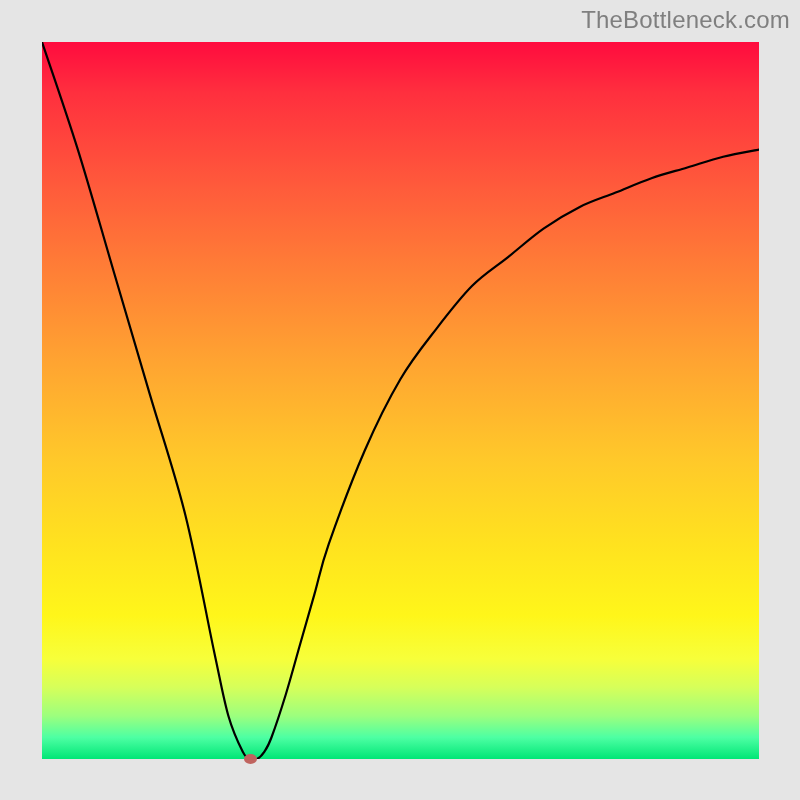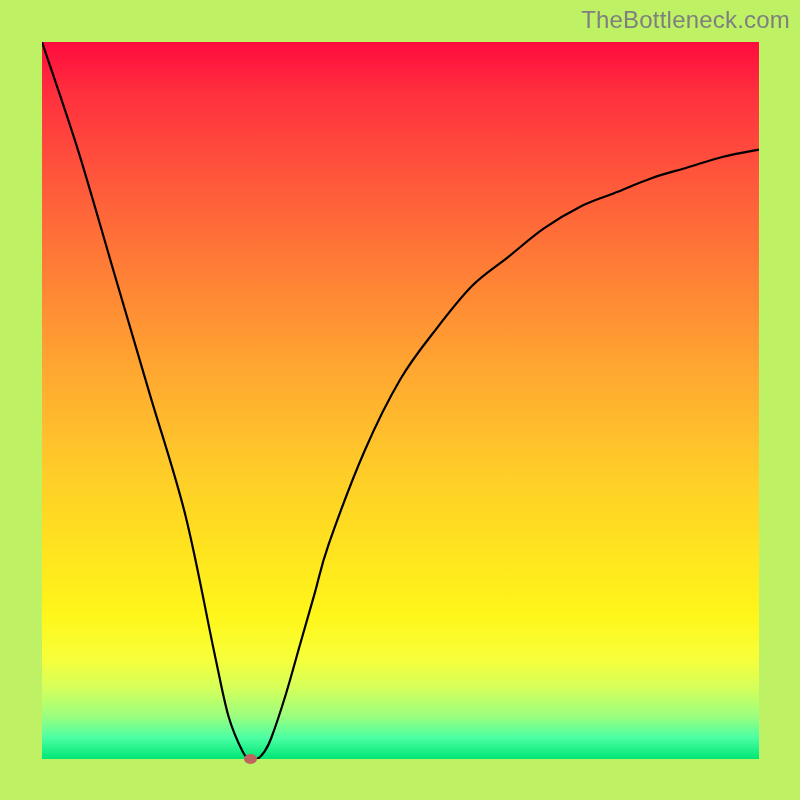--- a/index.html
+++ b/index.html
@@ -8,21 +8,21 @@
     width: 800px;
     height: 800px;
     background: #000;
     font-family: Arial, Helvetica, sans-serif;
     overflow: hidden;
   }
   .stage {
     position: relative;
     width: 800px;
     height: 800px;
-    background: #bef264;
+    background: #e5e5e5;
   }
   .plot-area {
     position: absolute;
     left: 42px;
     top: 42px;
     width: 717px;
     height: 717px;
     
     background: linear-gradient(
       to bottom,

